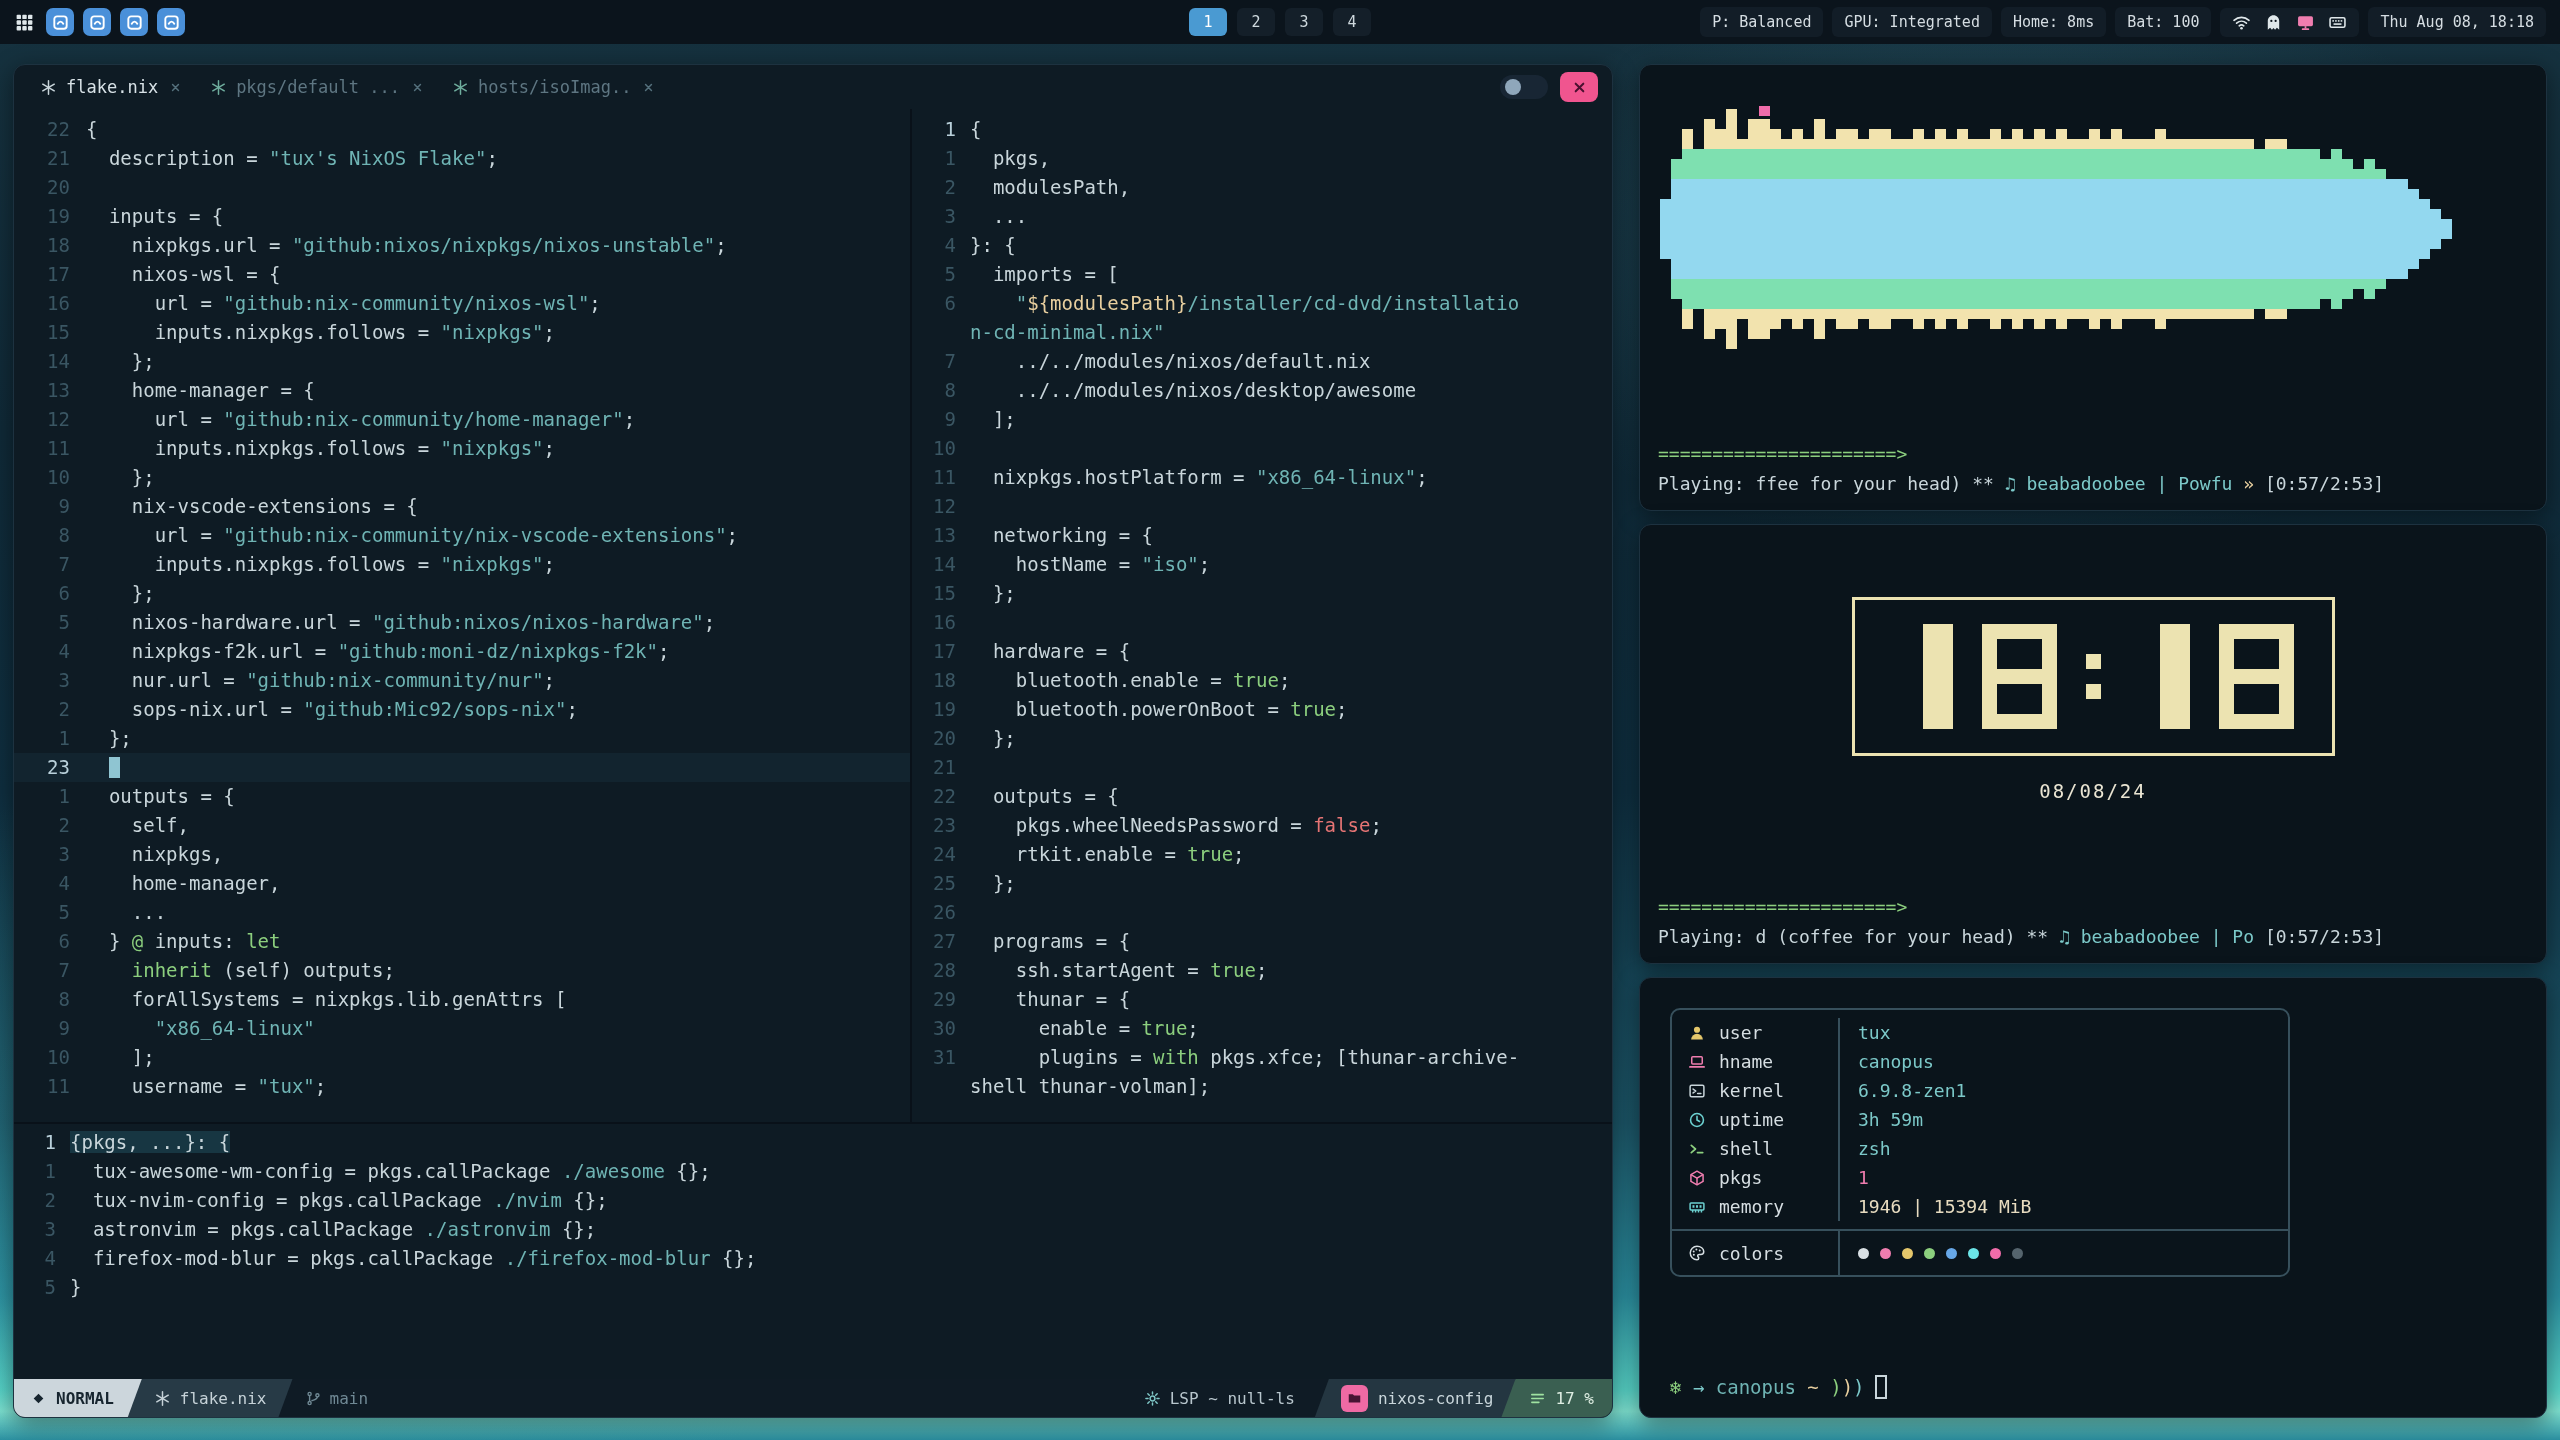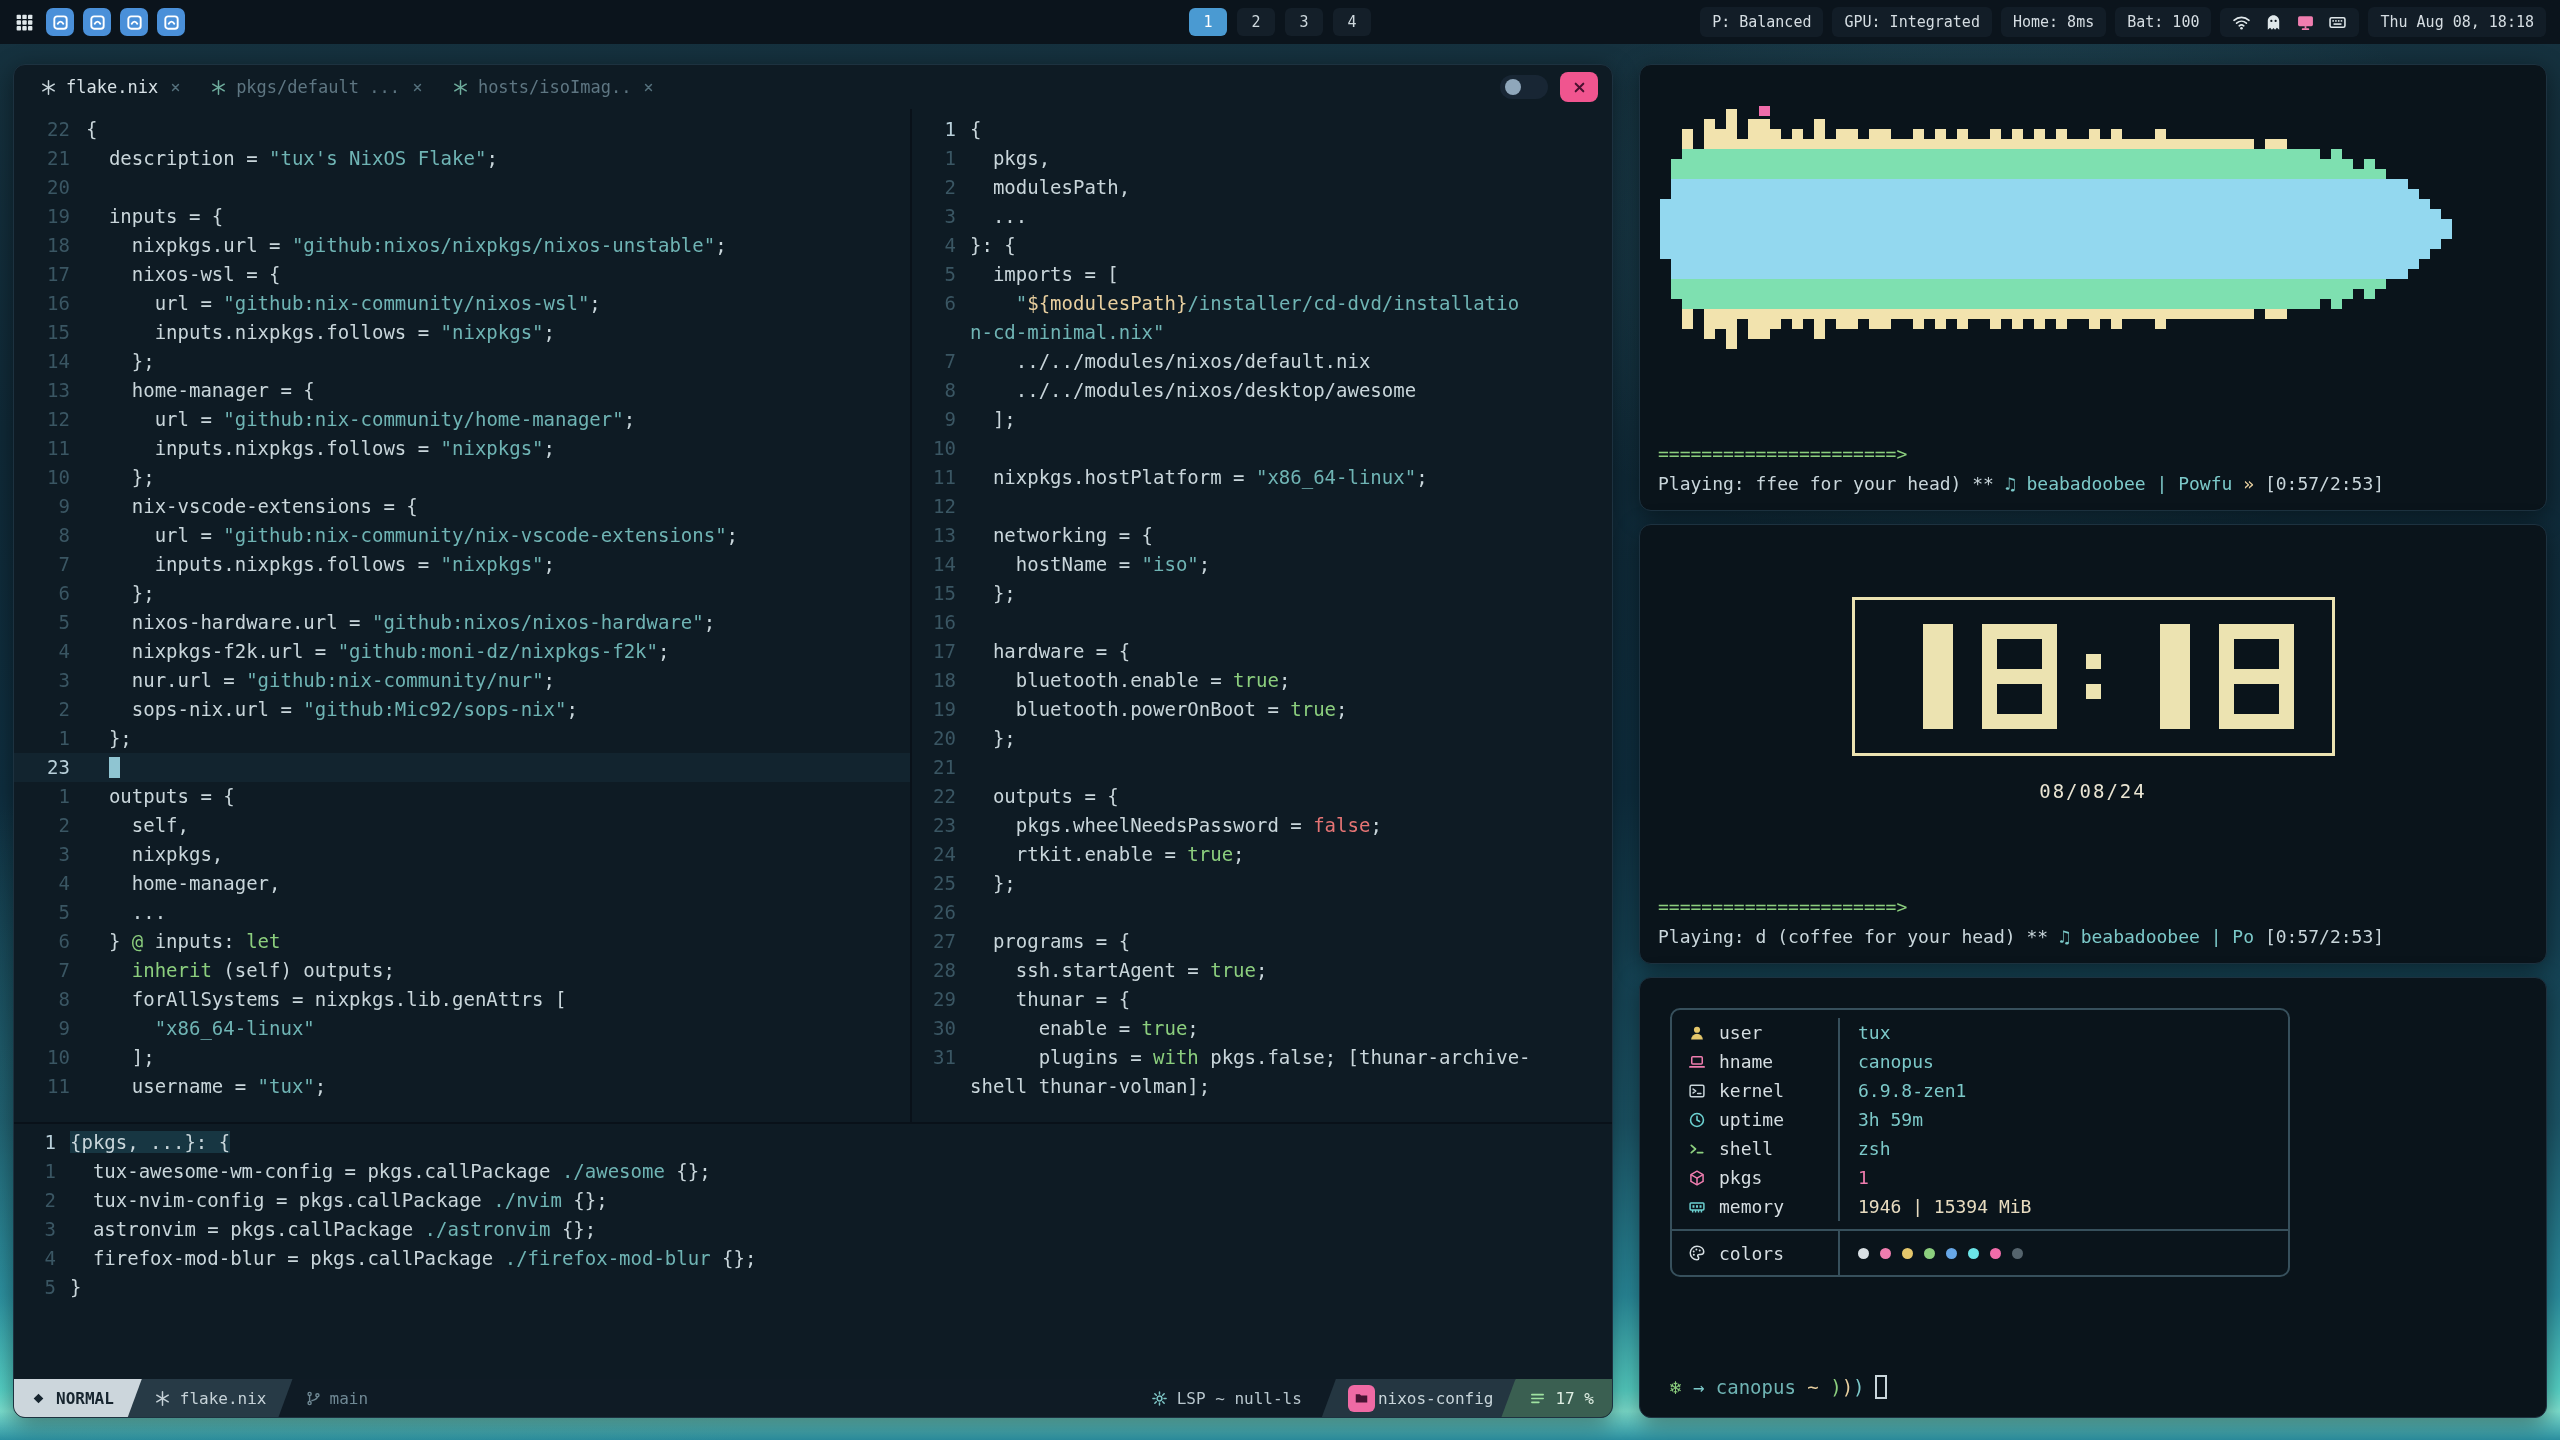--- a/index.html
+++ b/index.html
@@ -62,21 +62,21 @@
   .tf { color: #e57474; } .ty { color: #e8cf9f; } .tc { color: #7cc9c9; } .tg { color: #8ccf7e; }
   .th { color: #c9d6db; background: #173642; }
 
   .statusline { height: 38px; background: #0f1b25; display: flex; align-items: stretch; font-size: 16px; flex: none; }
   .seg-mode { position: relative; z-index: 3; background: #ccd6dc; color: #17252f; font-weight: bold; display: flex; align-items: center; gap: 9px; padding: 0 28px 0 16px; clip-path: polygon(0 0, 100% 0, calc(100% - 14px) 100%, 0 100%); }
   .seg-file { position: relative; z-index: 2; margin-left: -14px; background: #273a46; color: #c6d2d8; display: flex; align-items: center; gap: 9px; padding: 0 26px 0 26px; clip-path: polygon(0 0, 100% 0, calc(100% - 14px) 100%, 0 100%); }
   .seg-branch { display: flex; align-items: center; gap: 8px; color: #6f8894; padding: 0 16px 0 12px; }
   .sl-right { margin-left: auto; display: flex; align-items: stretch; }
   .seg-lsp { display: flex; align-items: center; gap: 9px; color: #b8c6cd; padding: 0 20px; }
   .seg-lsp .ic { color: #7fc7c7; }
-  .seg-proj { background: #243641; display: flex; align-items: center; gap: 3px; padding: 0 22px 0 26px; clip-path: polygon(14px 0, 100% 0, 100% 100%, 0 100%); }
+  .seg-proj { background: #243641; display: flex; align-items: center; gap: 10px; padding: 0 22px 0 26px; clip-path: polygon(14px 0, 100% 0, 100% 100%, 0 100%); }
   .folder-chip { width: 27px; height: 27px; border-radius: 6px; background: #ef6aa4; color: #471433; display: flex; align-items: center; justify-content: center; }
   .seg-scroll { margin-left: -14px; background: #3a5f51; color: #dfeee3; display: flex; align-items: center; gap: 9px; padding: 0 18px 0 28px; clip-path: polygon(14px 0, 100% 0, 100% 100%, 0 100%); }
   .seg-scroll .ic { color: #9fe3a1; }
 
   
   .right-col { display: flex; flex-direction: column; gap: 13px; height: 1354px; }
   .win-player { height: 447px; display: flex; flex-direction: column; }
   .win-clock  { height: 440px; display: flex; flex-direction: column; }
   .win-fetch  { flex: 1; display: flex; flex-direction: column; }
 
@@ -448,21 +448,21 @@
           <div class="row"><span class="num">21</span><span class="code"></span></div>
           <div class="row"><span class="num">22</span><span class="code"><span class="tw">  outputs = {</span></span></div>
           <div class="row"><span class="num">23</span><span class="code"><span class="tw">    pkgs.wheelNeedsPassword = </span><span class="tf">false</span><span class="tw">;</span></span></div>
           <div class="row"><span class="num">24</span><span class="code"><span class="tw">    rtkit.enable = </span><span class="tt">true</span><span class="tw">;</span></span></div>
           <div class="row"><span class="num">25</span><span class="code"><span class="tw">  };</span></span></div>
           <div class="row"><span class="num">26</span><span class="code"></span></div>
           <div class="row"><span class="num">27</span><span class="code"><span class="tw">  programs = {</span></span></div>
           <div class="row"><span class="num">28</span><span class="code"><span class="tw">    ssh.startAgent = </span><span class="tt">true</span><span class="tw">;</span></span></div>
           <div class="row"><span class="num">29</span><span class="code"><span class="tw">    thunar = {</span></span></div>
           <div class="row"><span class="num">30</span><span class="code"><span class="tw">      enable = </span><span class="tt">true</span><span class="tw">;</span></span></div>
-          <div class="row"><span class="num">31</span><span class="code"><span class="tw">      plugins = </span><span class="tk">with</span><span class="tw"> pkgs.false; [thunar-archive-</span></span></div>
+          <div class="row"><span class="num">31</span><span class="code"><span class="tw">      plugins = </span><span class="tk">with</span><span class="tw"> pkgs.xfce; [thunar-archive-</span></span></div>
           <div class="row"><span class="num"></span><span class="code"><span class="tw">shell thunar-volman];</span></span></div>
         </div>
     </div>
     <div class="pane pane-bottom" id="paneB">
         <div class="row"><span class="num brightnum">1</span><span class="code"><span class="th">{pkgs, ...}: {</span></span></div>
         <div class="row"><span class="num">1</span><span class="code"><span class="tw">  tux-awesome-wm-config = pkgs.callPackage </span><span class="ts">./awesome</span><span class="tw"> {};</span></span></div>
         <div class="row"><span class="num">2</span><span class="code"><span class="tw">  tux-nvim-config = pkgs.callPackage </span><span class="ts">./nvim</span><span class="tw"> {};</span></span></div>
         <div class="row"><span class="num">3</span><span class="code"><span class="tw">  astronvim = pkgs.callPackage </span><span class="ts">./astronvim</span><span class="tw"> {};</span></span></div>
         <div class="row"><span class="num">4</span><span class="code"><span class="tw">  firefox-mod-blur = pkgs.callPackage </span><span class="ts">./firefox-mod-blur</span><span class="tw"> {};</span></span></div>
         <div class="row"><span class="num">5</span><span class="code"><span class="tw">}</span></span></div>

